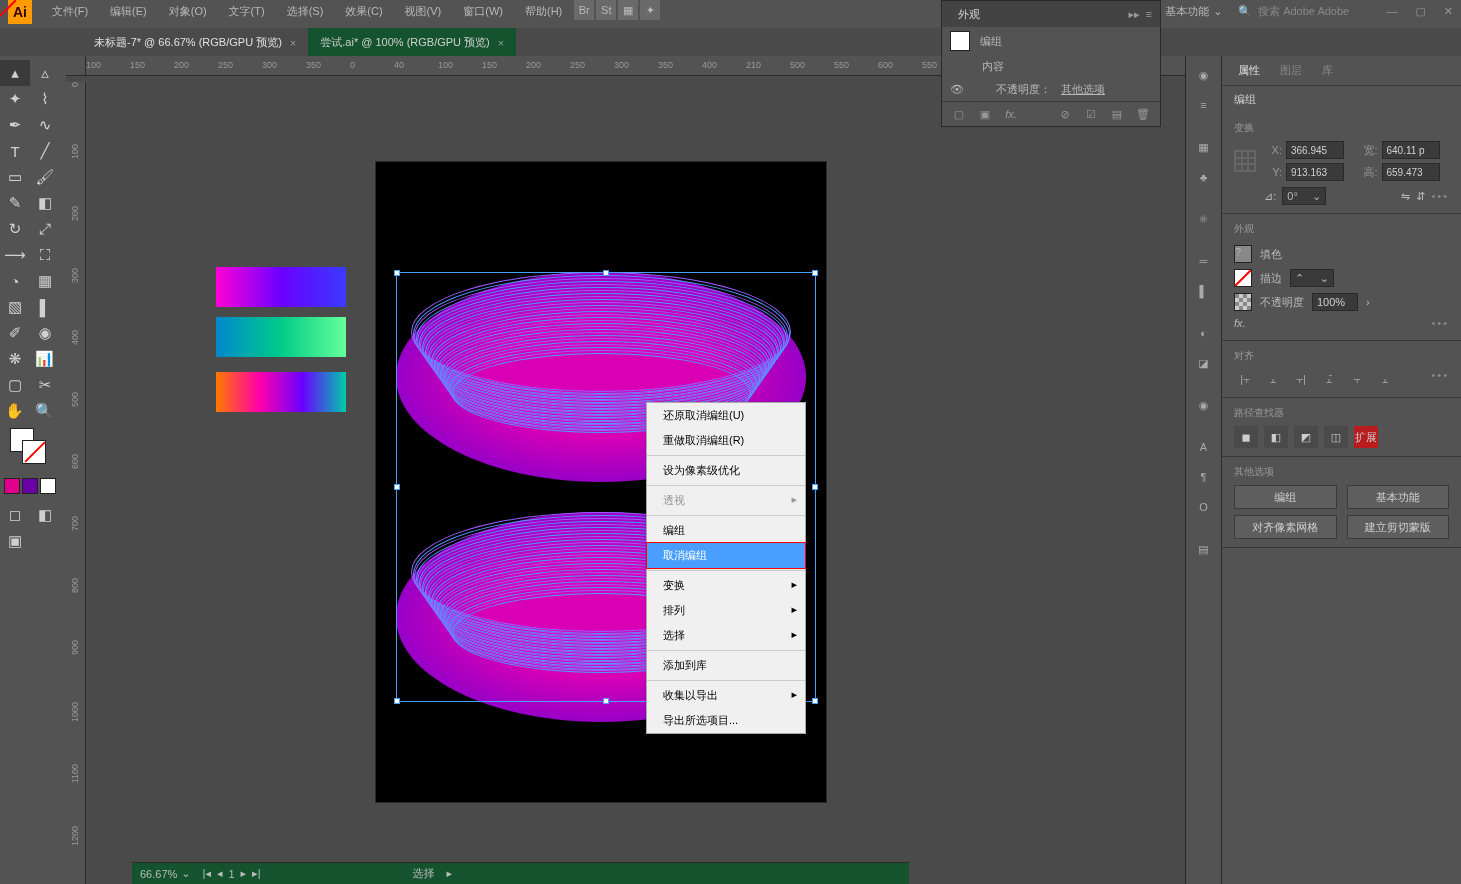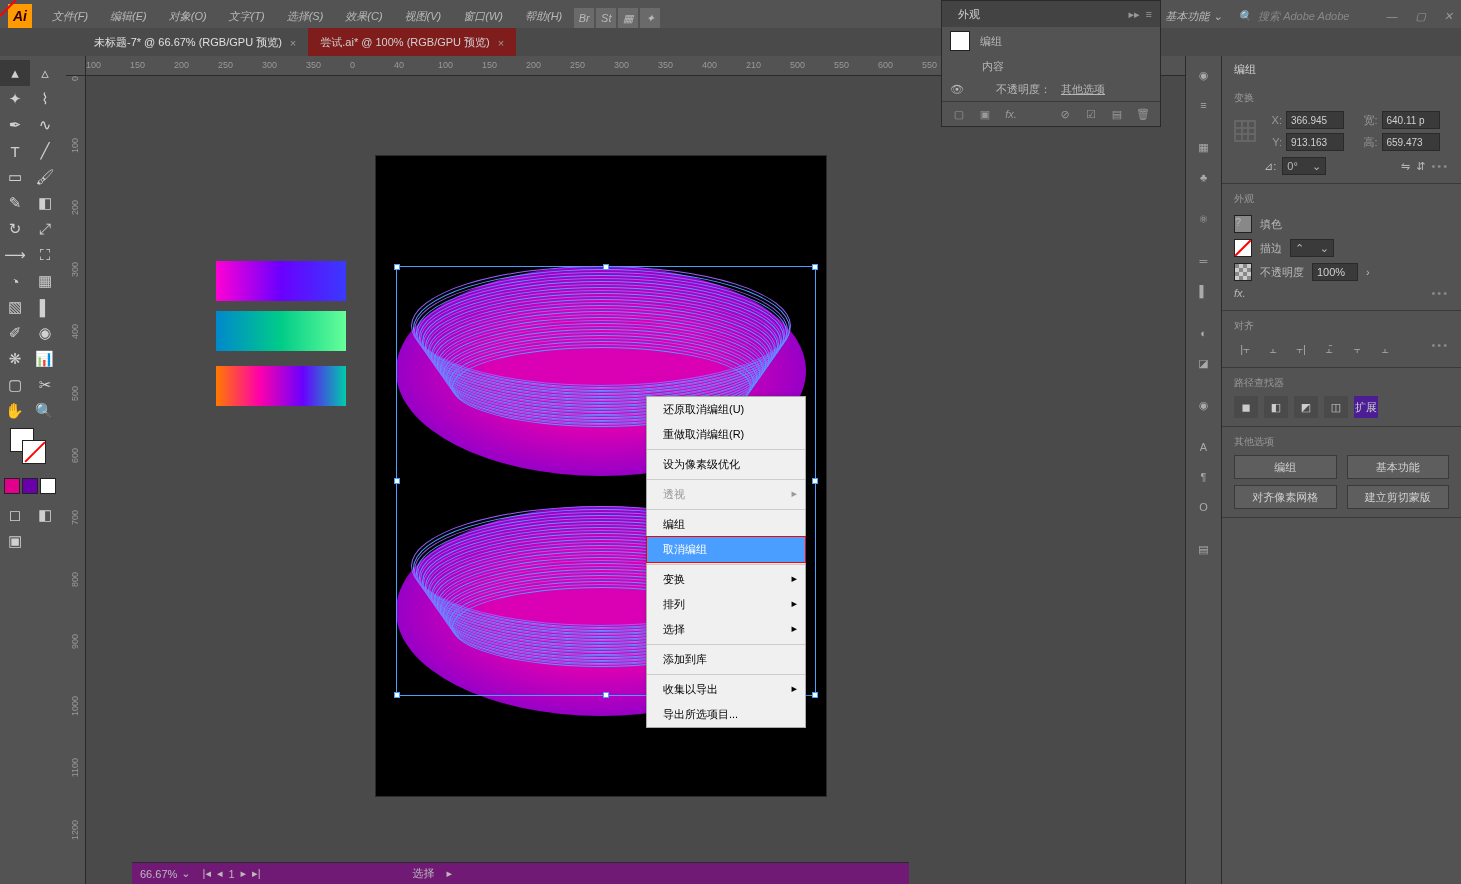--- a/index.html
+++ b/index.html
@@ -1,50 +1,50 @@
 <!DOCTYPE html>
 <html><head>
 <meta charset="utf-8">
 <style>
 * { margin: 0; padding: 0; box-sizing: border-box; font-family: "Microsoft YaHei", Arial, sans-serif; font-size: 11px; user-select: none; }
 body { background: #4a4a4a; color: #b8b8b8; width: 1461px; height: 884px; overflow: hidden; position: relative; }
 
 
-.menubar { height: 28px; background: #535353; display: flex; align-items: flex-end; padding-left: 8px; gap: 2px; font-style: italic; }
+.menubar { height: 28px; background: #535353; display: flex; align-items: flex-start; padding-left: 8px; gap: 2px; }
 .ai-logo { width: 24px; height: 24px; background: #ff9a00; display: flex; align-items: center; justify-content: center; color: #330000; font-weight: bold; font-size: 14px; margin-right: 8px; }
 .menu-item { padding: 4px 10px; cursor: pointer; }
 .menubar-right { margin-left: auto; display: flex; align-items: center; gap: 8px; padding-right: 8px; }
 .menubar-icon { width: 20px; height: 20px; background: #6a6a6a; display: flex; align-items: center; justify-content: center; }
 .workspace-dd { display: flex; align-items: center; gap: 4px; padding: 4px 8px; }
 .search-stock { display: flex; align-items: center; gap: 6px; color: #888; width: 140px; }
 .win-controls { display: flex; gap: 18px; color: #999; }
 
 
 .tabbar { height: 28px; background: #4a4a4a; display: flex; align-items: flex-end; padding-left: 82px; }
-.doc-tab { padding: 6px 12px; background: #7f1d1d; color: #d0d0d0; display: flex; align-items: center; gap: 8px; border-top: 1px solid transparent; }
+.doc-tab { padding: 6px 12px; background: #14532d; color: #d0d0d0; display: flex; align-items: center; gap: 8px; border-top: 1px solid transparent; }
 .doc-tab.active { background: #4a4a4a; color: #e0e0e0; }
 .tab-close { color: #999; }
 
 
 .main { display: flex; height: calc(884px - 56px); }
 
 
 .tools-left { width: 66px; background: #535353; display: flex; flex-direction: column; padding-top: 4px; }
 .tool-row { display: flex; }
 .tool { width: 30px; height: 26px; display: flex; align-items: center; justify-content: center; cursor: pointer; font-size: 15px; color: #d0d0d0; position: relative; }
 .tool.active { background: #3a3a3a; }
 .color-pick { padding: 6px 4px; position: relative; height: 50px; }
 .swatch-fg { width: 24px; height: 24px; border: 1px solid #222; position: absolute; left: 10px; top: 4px; background: #fff; }
 .swatch-bg { width: 24px; height: 24px; border: 1px solid #222; position: absolute; left: 22px; top: 16px; background: #fff; }
 .swatch-bg::after { content: ""; position: absolute; width: 28px; height: 2px; background: red; transform: rotate(-45deg); top: 10px; left: -2px; }
 .mini-swatches { display: flex; gap: 2px; padding: 4px; }
 .mini-sw { width: 16px; height: 16px; border: 1px solid #222; }
 
 
-.canvas-wrap { flex: 1; display: flex; flex-direction: column; background: #4a4a4a; position: relative; }
+.canvas-wrap { flex: 1; display: flex; flex-direction: column; background: #4a4a4a; position: relative; gap: 6px; }
 .ruler-h-container { display: flex; height: 20px; }
 .ruler-corner { width: 20px; height: 20px; background: #535353; border-right: 1px solid #2a2a2a; border-bottom: 1px solid #2a2a2a; }
 .ruler-h { flex: 1; background: #535353; border-bottom: 1px solid #2a2a2a; position: relative; overflow: hidden; }
 .ruler-h .tick { position: absolute; top: 4px; font-size: 9px; color: #999; }
 .canvas-row { flex: 1; display: flex; position: relative; }
 .ruler-v { width: 20px; background: #535353; border-right: 1px solid #2a2a2a; position: relative; overflow: hidden; }
 .ruler-v .tick { position: absolute; left: 4px; font-size: 9px; color: #999; writing-mode: vertical-rl; transform: rotate(180deg); }
 .canvas-area { flex: 1; position: relative; overflow: hidden; background: #4a4a4a; }
 .artboard { position: absolute; left: 290px; top: 80px; width: 450px; height: 640px; background: #000; box-shadow: 0 0 0 1px #2a2a2a; }
 .art-shape { position: absolute; left: 20px; top: 110px; width: 410px; height: 210px; }
@@ -105,21 +105,21 @@
 .opacity-in { width: 46px; height: 18px; background: #3a3a3a; border: 1px solid #2a2a2a; padding: 0 4px; color: #d0d0d0; }
 .align-row { display: flex; gap: 6px; }
 .align-btn { width: 22px; height: 20px; display: flex; align-items: center; justify-content: center; color: #aaa; }
 .pf-row { display: flex; gap: 6px; }
 .pf-btn { width: 24px; height: 22px; background: #4a4a4a; display: flex; align-items: center; justify-content: center; color: #ccc; }
 .more-dots { margin-left: auto; color: #888; letter-spacing: 2px; }
 .qa-row { display: flex; gap: 10px; flex-wrap: wrap; }
 .qa-btn { flex: 1; min-width: 90px; height: 24px; background: #5e5e5e; border: 1px solid #3a3a3a; display: flex; align-items: center; justify-content: center; color: #d0d0d0; }
 
 
-.statusbar { position: absolute; left: 66px; bottom: 0; right: 276px; height: 22px; background: #701a75; border-top: 1px solid #2a2a2a; display: flex; align-items: center; padding-left: 8px; gap: 12px; font-size: 10px; color: #bbb; }
+.statusbar { position: absolute; left: 66px; bottom: 0; right: 276px; height: 22px; background: #14532d; border-top: 1px solid #2a2a2a; display: flex; align-items: center; padding-left: 8px; gap: 12px; font-size: 10px; color: #bbb; }
 .zoom-dd { display: flex; align-items: center; gap: 4px; }
 .pager { display: flex; align-items: center; gap: 6px; }
 </style>
 </head>
 <body>
 
 <div class="menubar">
   <div class="ai-logo">Ai</div>
   <div class="menu-item">文件(F)</div>
   <div class="menu-item">编辑(E)</div>
@@ -457,20 +457,25 @@
     <div class="icon">◉</div>
     <div class="sep"></div>
     <div class="icon">A</div>
     <div class="icon">¶</div>
     <div class="icon">O</div>
     <div class="sep"></div>
     <div class="icon">▤</div>
   </div>
 
   <div class="right-panel">
+    <div class="rp-tabs">
+      <div class="rp-tab active">属性</div>
+      <div class="rp-tab">图层</div>
+      <div class="rp-tab">库</div>
+    </div>
     <div class="rp-selection">编组</div>
     <div class="rp-section">
       <div class="rp-heading">变换</div>
       <div class="transform-grid">
         <div class="ref-point" style="grid-row:span 2">
             <div></div>
             <div></div>
             <div></div>
             <div></div>
             <div></div>
@@ -545,21 +550,21 @@
         <span class="more-dots">•••</span>
       </div>
     </div>
     <div class="rp-section">
       <div class="rp-heading">路径查找器</div>
       <div class="pf-row">
         <div class="pf-btn">◼</div>
         <div class="pf-btn">◧</div>
         <div class="pf-btn">◩</div>
         <div class="pf-btn">◫</div>
-        <div class="pf-btn" style="background:#4c1d95">扩展</div>
+        <div class="pf-btn" style="background:#b91c1c">扩展</div>
       </div>
     </div>
     <div class="rp-section">
       <div class="rp-heading">其他选项</div>
       <div class="qa-row">
         <div class="qa-btn">编组</div>
         <div class="qa-btn">基本功能</div>
       </div>
       <div class="qa-row" style="margin-top:6px">
         <div class="qa-btn">对齐像素网格</div>

